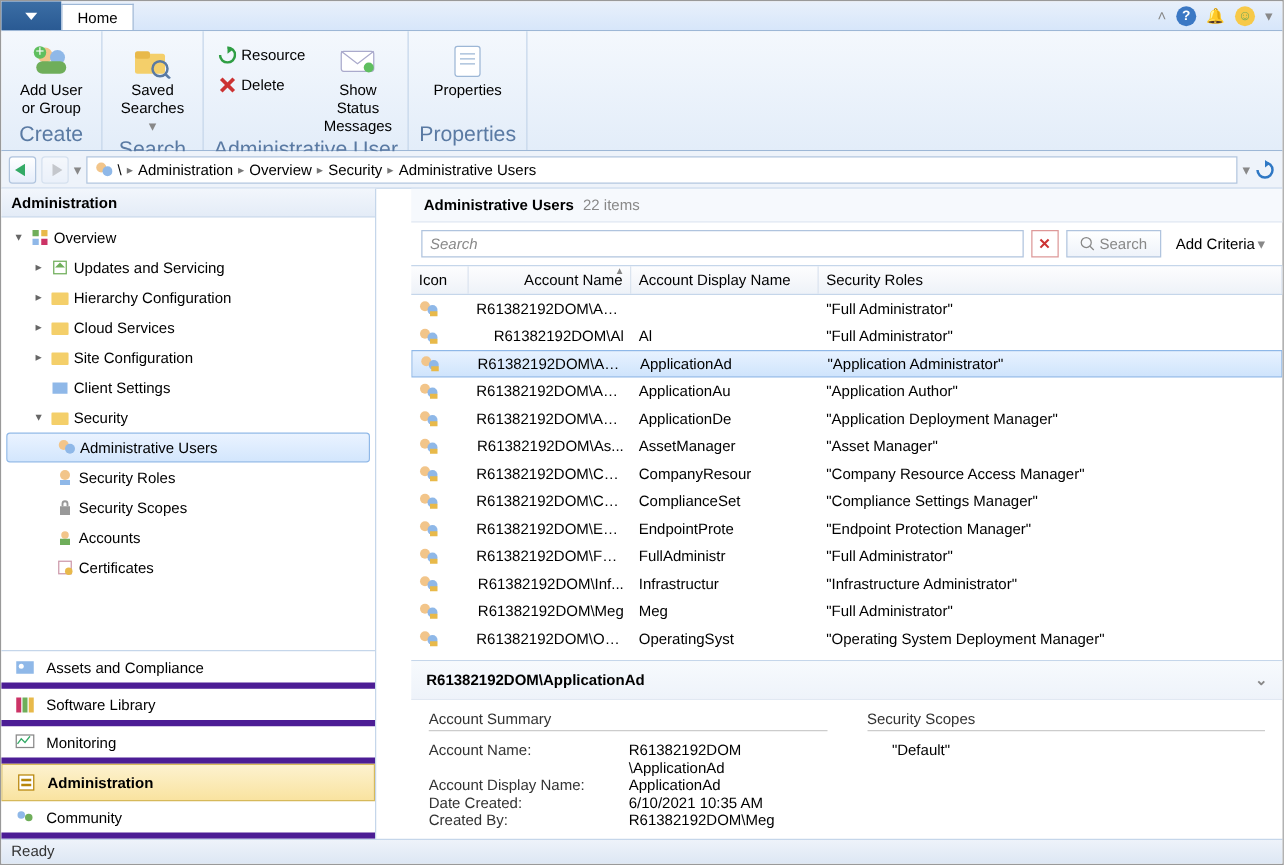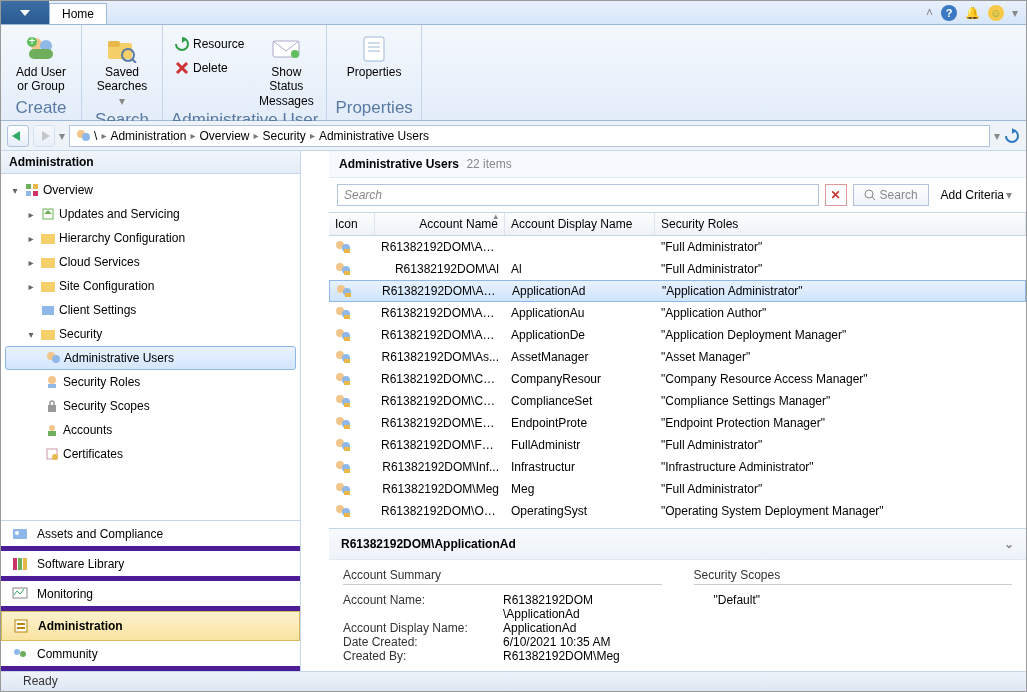--- a/index.html
+++ b/index.html
@@ -60,21 +60,21 @@
 .gc { padding:0 6px; white-space:nowrap; overflow:hidden; text-overflow:ellipsis; }
 
 .detail { border-top:1px solid #c5d6ea; background:#fff; }
 .detail-title { padding:8px 12px; font-weight:bold; font-size:14px; background:linear-gradient(#f7fafd,#eef3fa); border-bottom:1px solid #e1e8f2; display:flex; justify-content:space-between; align-items:center; }
 .detail-body { display:flex; padding:8px 14px; gap:32px; }
 .detail-col { flex:1; }
 .detail-col h4 { font-weight:normal; color:#333; border-bottom:1px solid #ccc; margin-bottom:8px; padding-bottom:2px; }
 .detail-row { display:flex; }
 .detail-label { width:160px; color:#333; }
 
-.statusbar { height:20px; background:linear-gradient(#eef3fa,#dde7f4); border-top:1px solid #c5d6ea; padding:2px 22px; font-size:11px; color:#333; }
+.statusbar { height:20px; background:linear-gradient(#eef3fa,#dde7f4); border-top:1px solid #c5d6ea; padding:2px 8px; font-size:11px; color:#333; }
 
 svg { display:block; }
 .folder-icon { width:14px; height:12px; }
 .muted { color:#888; }
 </style>
 </head>
 <body>
 
 <div class="titlebar">
   <div class="sys-btn">

